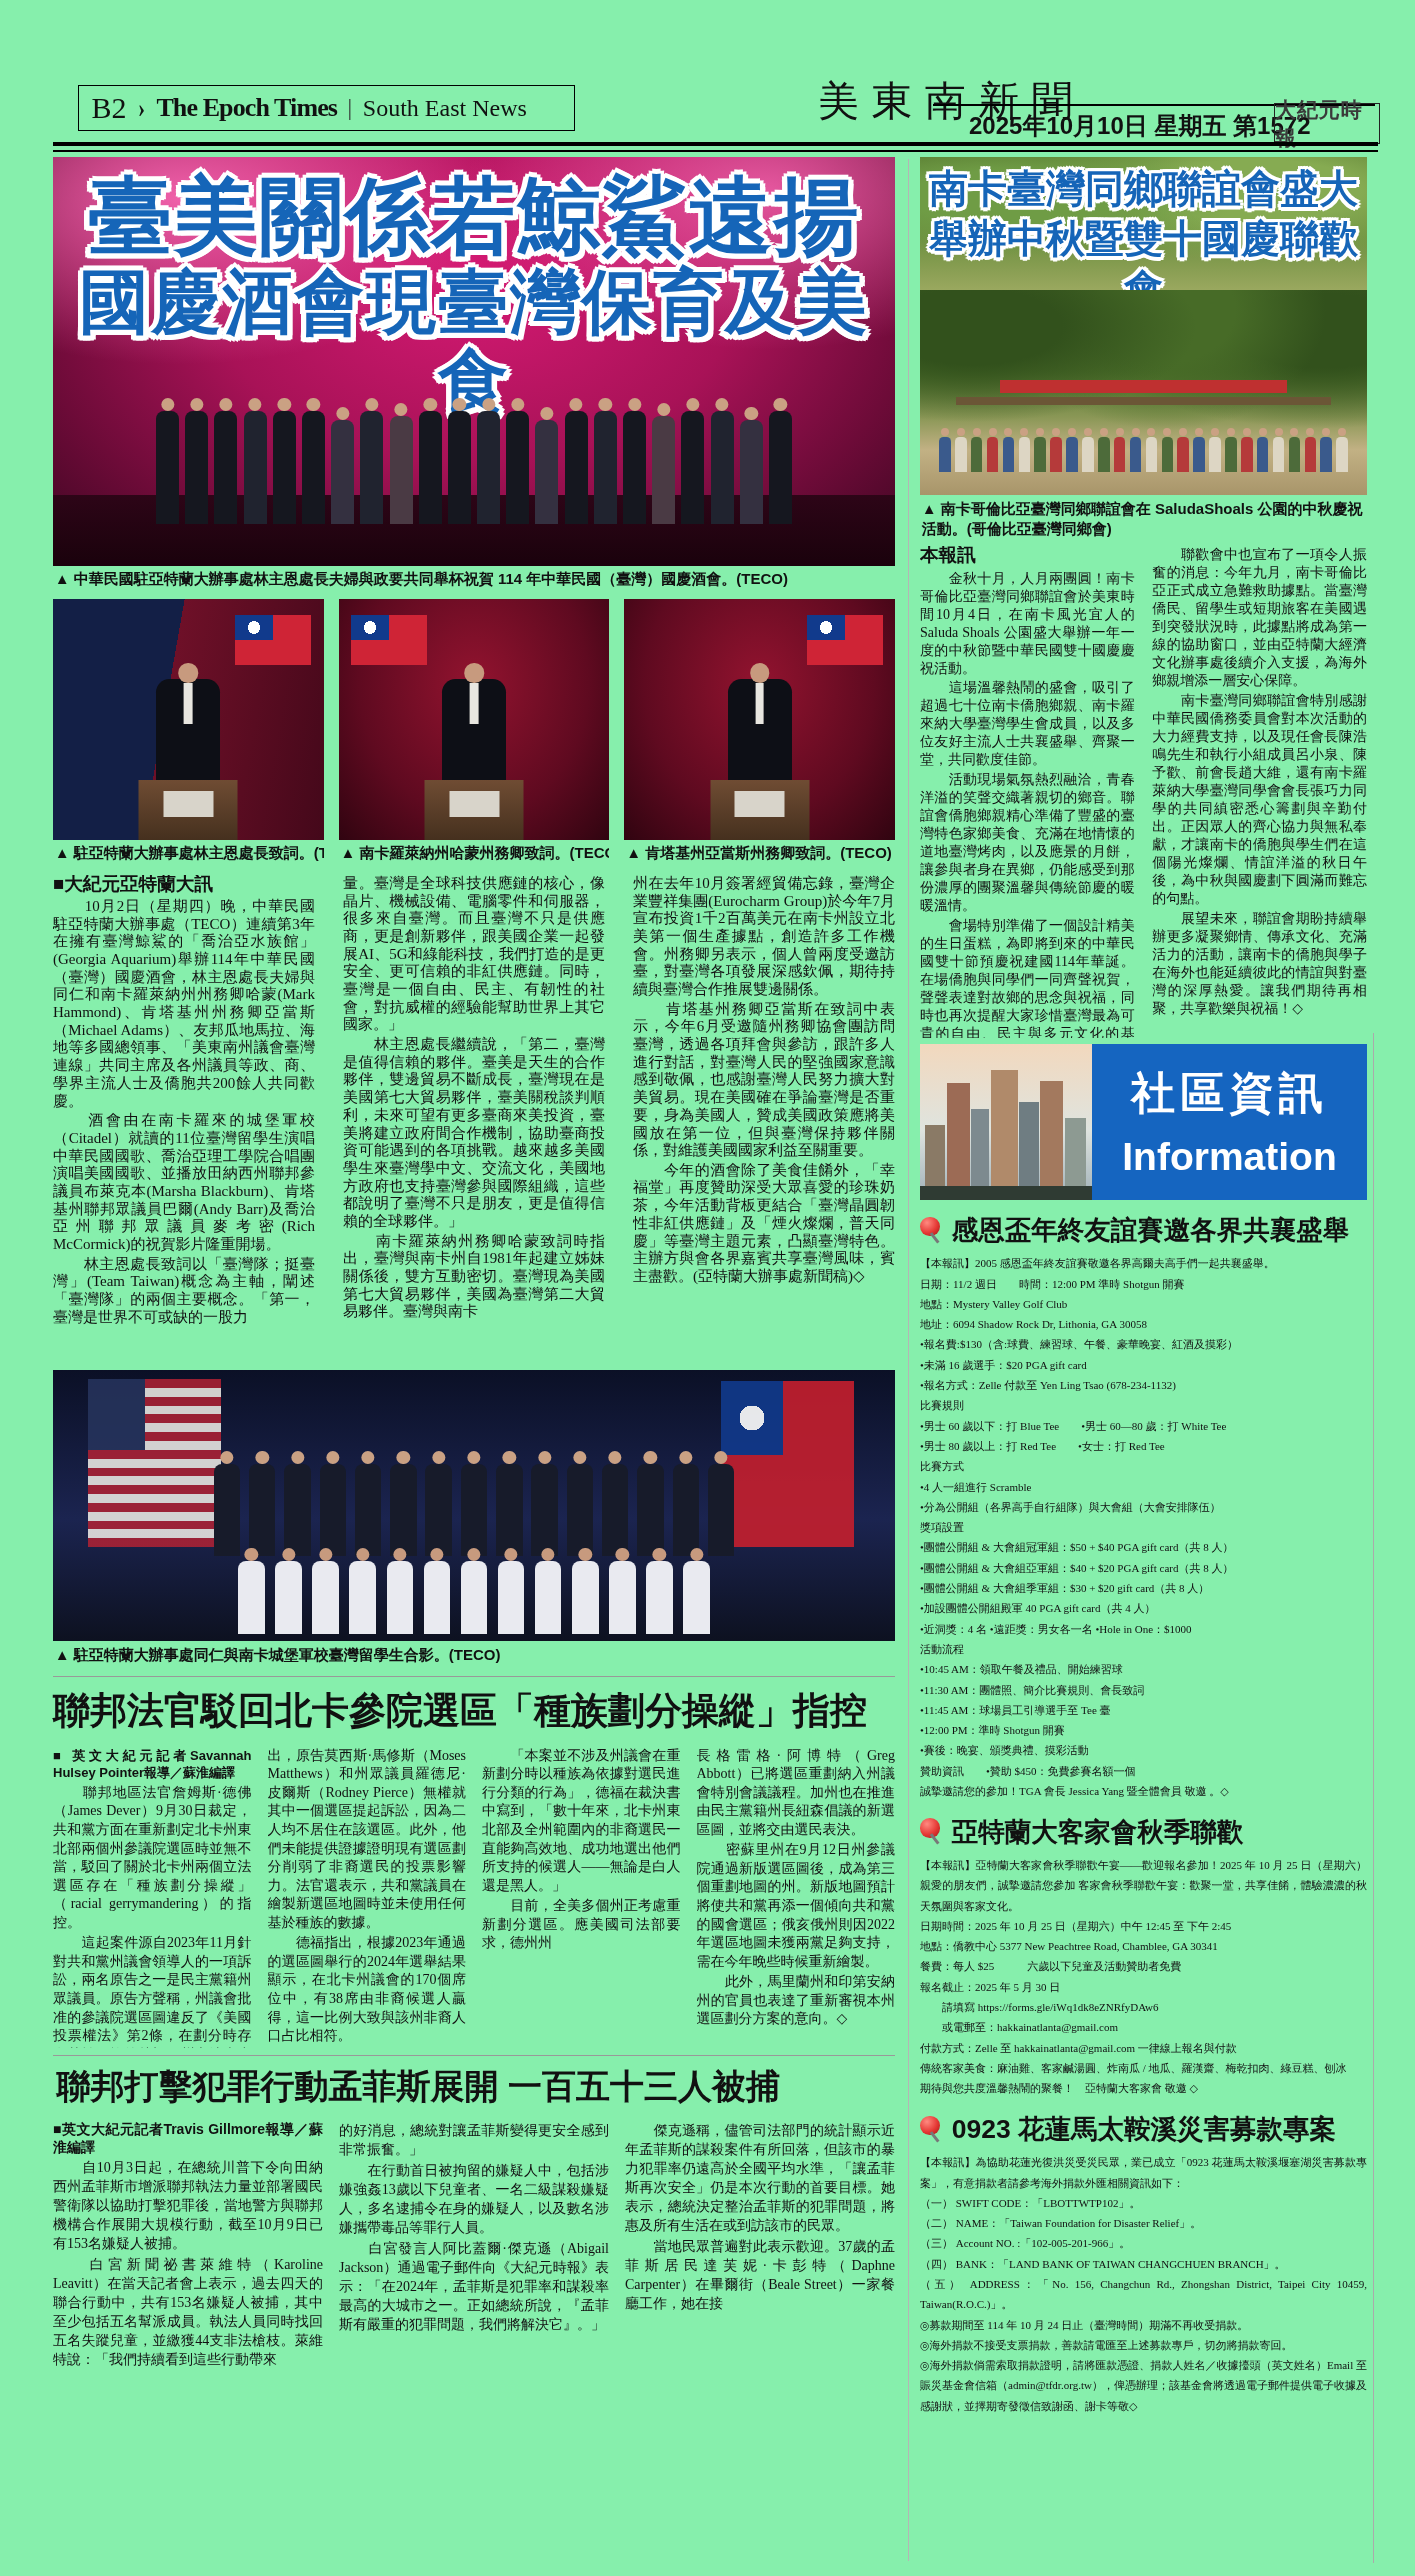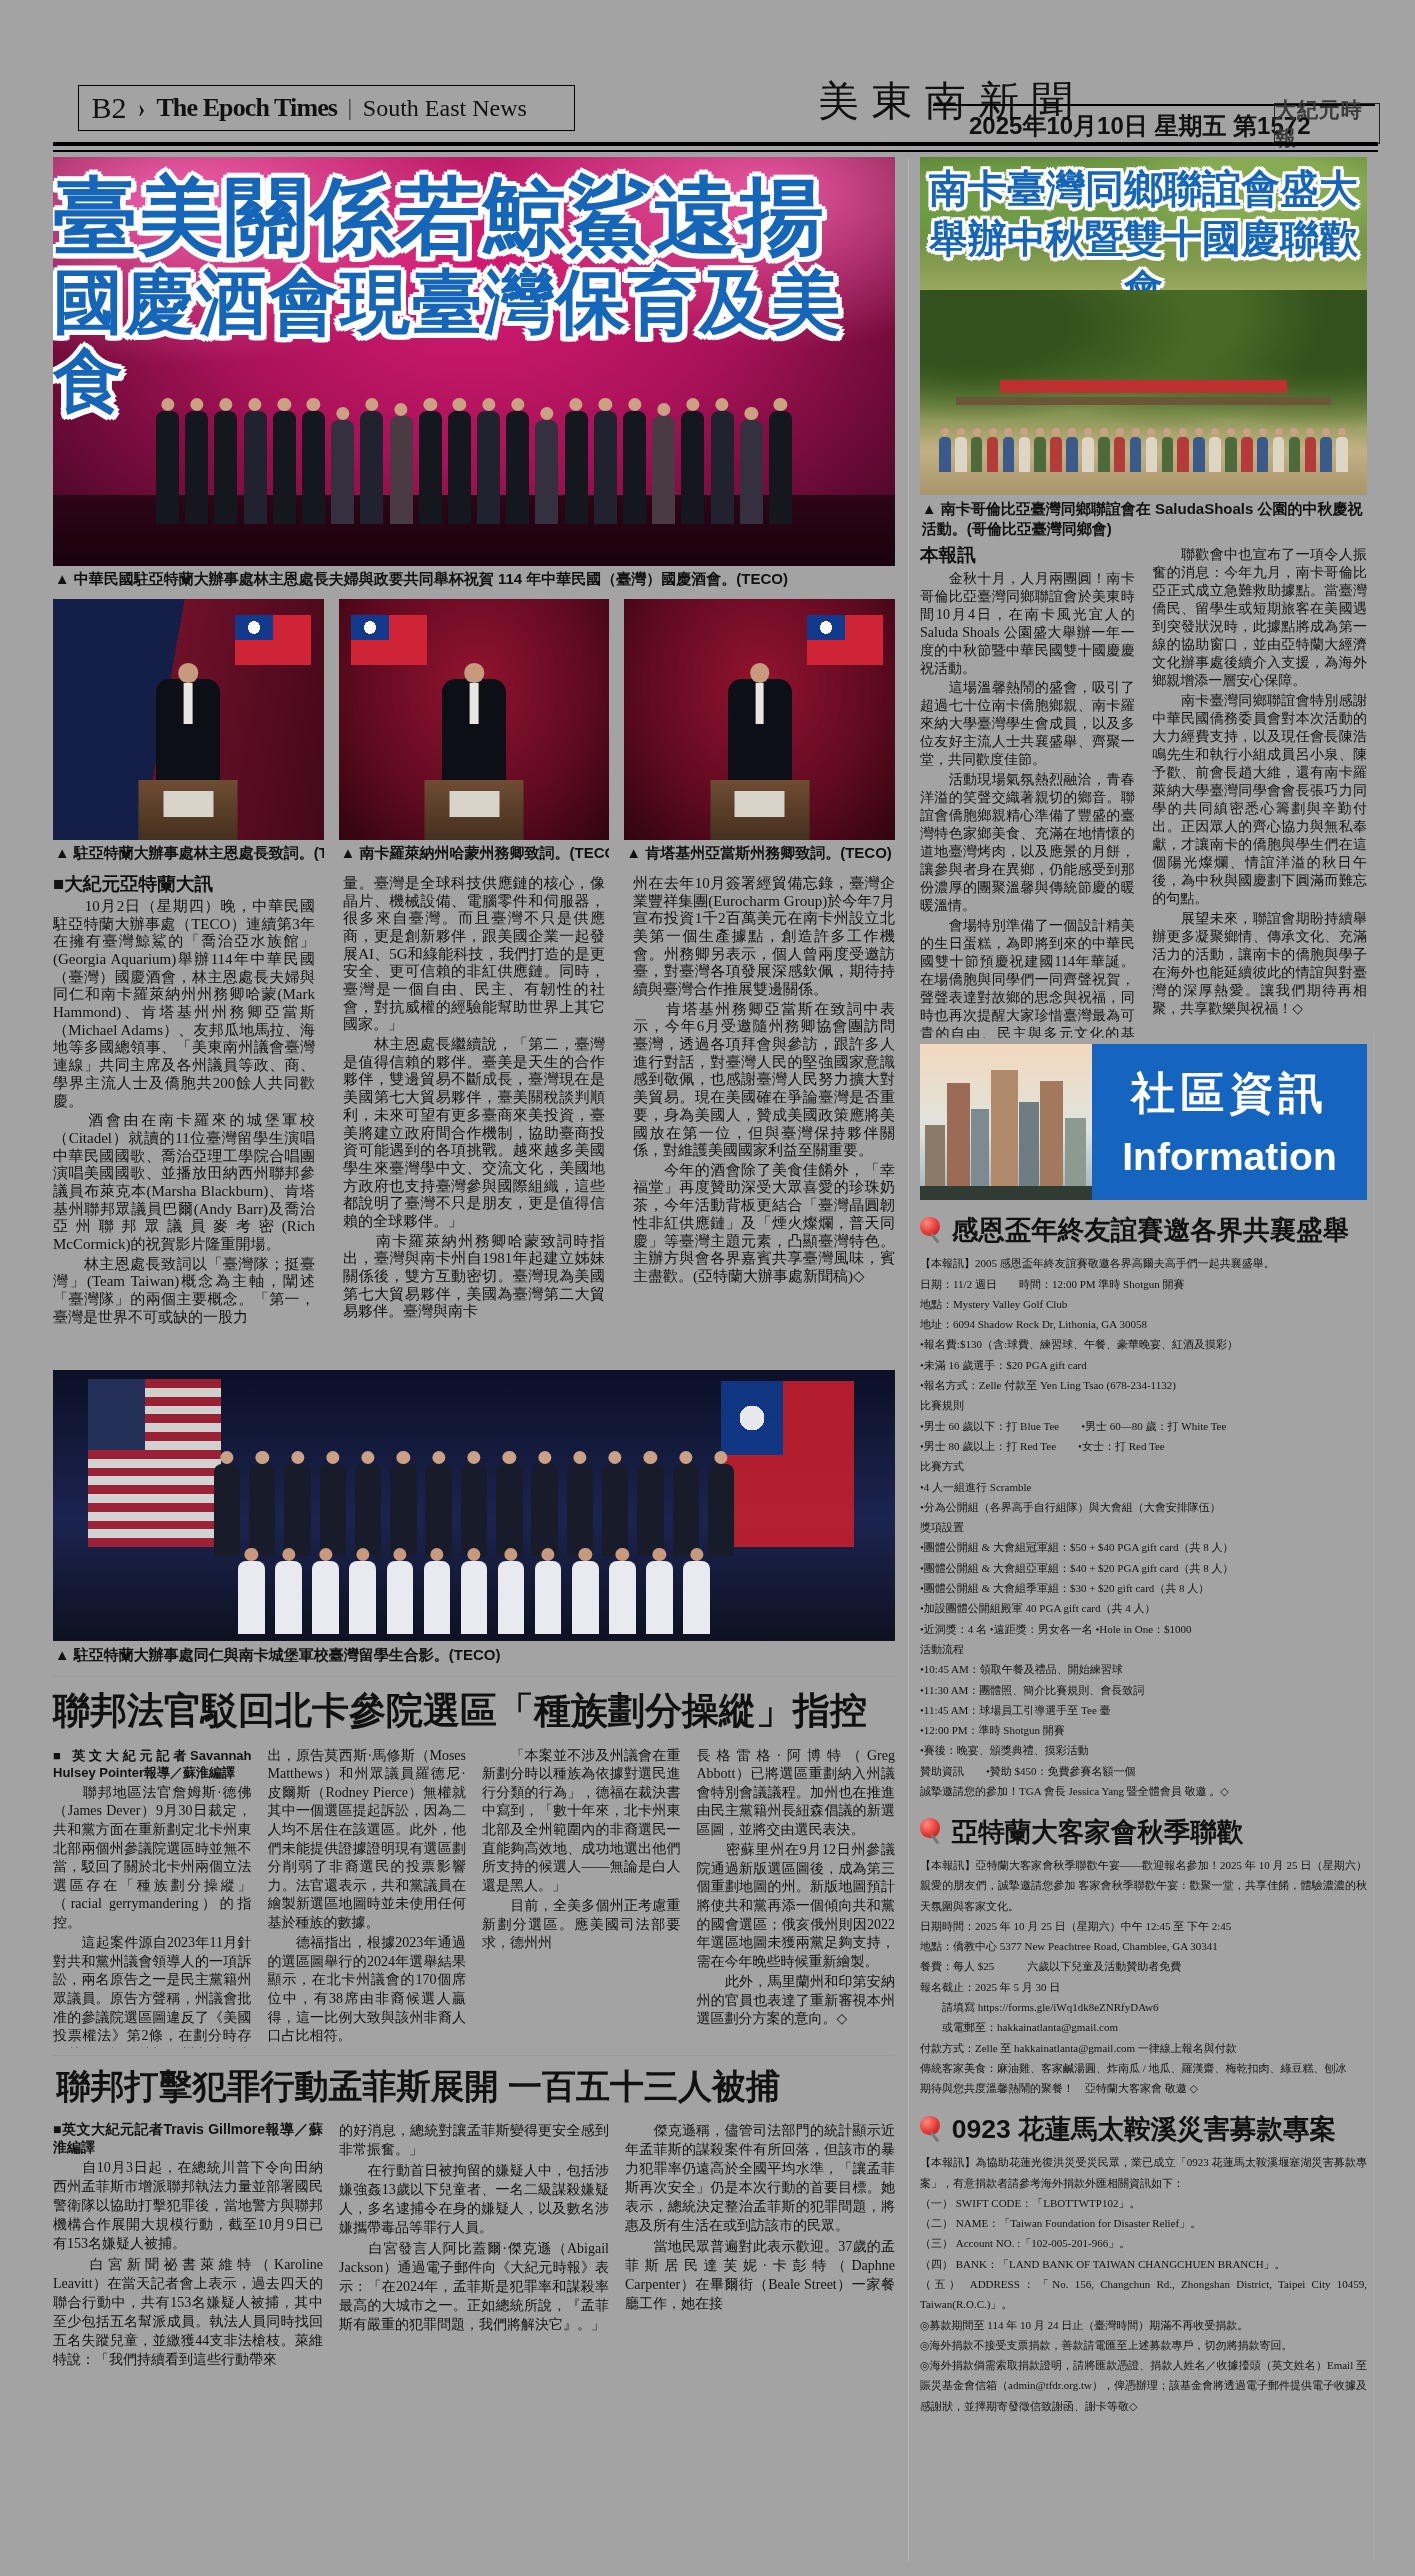--- a/index.html
+++ b/index.html
@@ -1,16 +1,16 @@
 <!DOCTYPE html>
 <html style="font-size:14px"><head>
 <meta charset="utf-8">
 <style>
   html,body{margin:0;padding:0;background:#e8e8e4;}
-  #page{position:relative;width:1415px;height:2576px;background:#a3a3a3;margin:0 auto;overflow:hidden;
+  #page{position:relative;width:1415px;height:2576px;background:#86efac;margin:0 auto;overflow:hidden;
         font-family:"Liberation Serif","DejaVu Serif",serif;color:#111;}
   
   .hdr-box{position:absolute;left:78px;top:85px;width:497px;height:46px;border:1.8px solid #000;
            display:flex;align-items:center;gap:10.6px;padding:0 12.4px;box-sizing:border-box;
            font-family:"Liberation Serif","DejaVu Serif",serif;}
   .hdr-b2{font-size:30px;font-weight:400;}
   .hdr-chev{font-size:26.5px;font-weight:700;transform:scaleX(.8);}
   .hdr-mast{font-size:26px;font-weight:700;letter-spacing:-0.9px;}
   .hdr-pipe{font-size:23px;color:#333;}
   .hdr-sec{font-size:24px;}
@@ -40,21 +40,21 @@
 
   
   #left-col{position:absolute;left:53px;top:157px;width:842px;}
   .main-photo{position:relative;height:409px;overflow:hidden;
     background:
       radial-gradient(ellipse at 15% 10%, rgba(255,110,185,.85), transparent 32%),
       radial-gradient(ellipse at 85% 8%, rgba(255,110,185,.75), transparent 30%),
       radial-gradient(ellipse at 50% 30%, #d61a74 0%, #a81257 45%, #6d0b38 75%, #3a0620 100%);}
   .main-photo .floor{position:absolute;left:0;bottom:0;width:100%;height:71px;
       background:linear-gradient(180deg,#2d0517,#1a020c);}
-  .headline-zone{position:absolute;left:0;top:12.4px;width:100%;text-align:left;
+  .headline-zone{position:absolute;left:0;top:12.4px;width:100%;text-align:center;
       font-family:"Liberation Sans","DejaVu Sans",sans-serif;}
   .outlined{color:#1565b8;font-weight:900;letter-spacing:1.8px;line-height:1.12;
       text-shadow:-3.5px -3.5px 0 #fff,3.5px -3.5px 0 #fff,-3.5px 3.5px 0 #fff,3.5px 3.5px 0 #fff,
                   -5.3px 0 0 #fff,5.3px 0 0 #fff,0 -5.3px 0 #fff,0 5.3px 0 #fff,
                   -3.5px 5.3px 0 #fff,3.5px 5.3px 0 #fff,-5.3px 3.5px 0 #fff,5.3px 3.5px 0 #fff;}
   .hl1{font-size:84px;}
   .hl2{font-size:70px;}
   .crowd{position:absolute;left:0;right:0;bottom:42px;display:flex;align-items:flex-end;
          justify-content:center;gap:6.2px;}
   .person{width:23px;height:113px;background:var(--suit,#15171f);border-radius:8px 8px 0 0;position:relative;}

